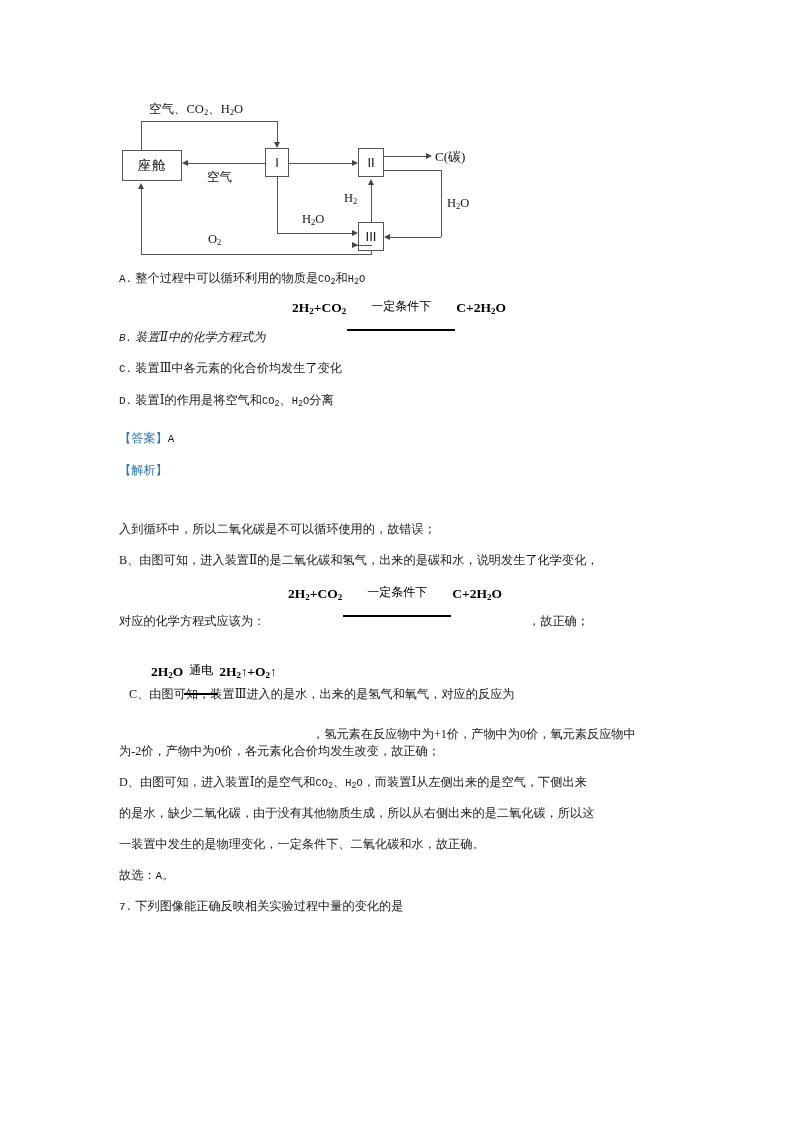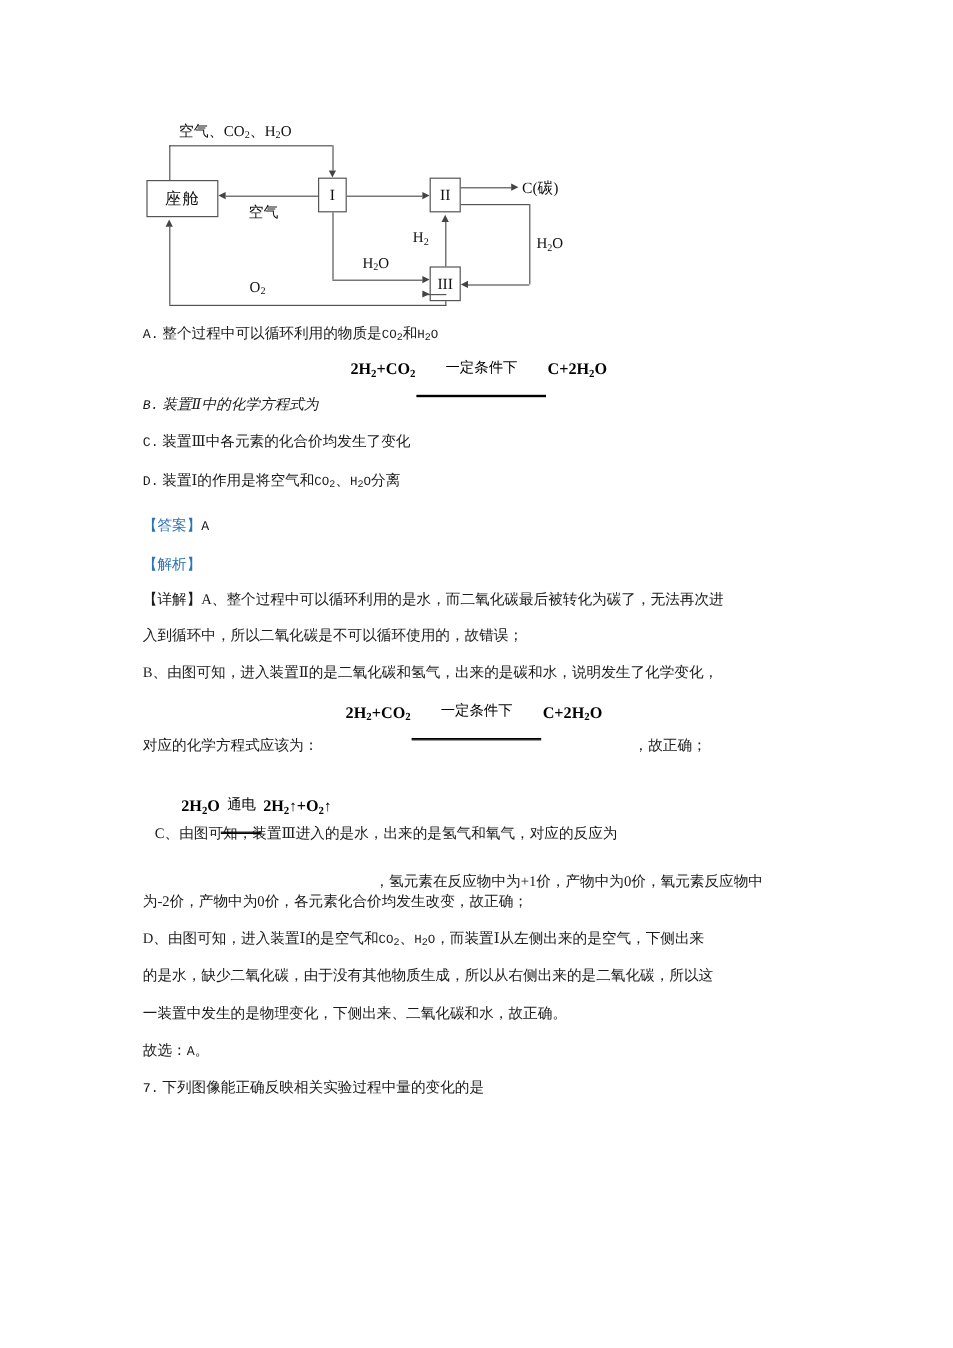--- a/index.html
+++ b/index.html
@@ -18,21 +18,21 @@
     position:absolute;
     left:112px; top:88px;
     width:400px; height:175px;
   }
   .fig-box {
     position:absolute;
     border:1px solid #555555;
     background:#ffffff;
     box-sizing:border-box;
     display:flex; align-items:center; justify-content:center;
-    font-family:Liberation Serif, serif;
+    font-family:Liberation Sans, sans-serif;
     color:#111;
   }
   .box-cabin { left:10px;  top:62px;  width:60px; height:31px; font-size:13.5px; letter-spacing:1px; }
   .box-i     { left:153px; top:60px;  width:24px; height:29px; font-size:13px; }
   .box-ii    { left:246px; top:60px;  width:26px; height:29px; font-size:13px; }
   .box-iii   { left:246px; top:134px; width:26px; height:29px; font-size:13px; }
 
   .ln { position:absolute; background:#555555; }
   .lnh { height:1px; }
   .lnv { width:1px; }
@@ -177,23 +177,20 @@
     <span class="opt-letter">D.</span>
     <span>装置Ⅰ的作用是将空气和</span><span class="mono-s">CO<sub>2</sub></span><span>、</span><span class="mono-s">H<sub>2</sub>O</span><span>分离</span>
   </div>
 
   <div class="ptext" style="left:119px; top:432px;">
     <span class="blue">【答案】</span><span class="opt-letter">A</span>
   </div>
 
   <div class="ptext blue" style="left:119px; top:464px;">【解析】</div>
 
-  <div class="ptext" style="left:119px; top:493px;">
-    <span>【详解】</span><span>A、整个过程中可以循环利用的是水，而二氧化碳最后被转化为碳了，无法再次进</span>
-  </div>
   <div class="ptext" style="left:119px; top:523px;">入到循环中，所以二氧化碳是不可以循环使用的，故错误；</div>
 
   <div class="ptext" style="left:119px; top:554px;">B、由图可知，进入装置Ⅱ的是二氧化碳和氢气，出来的是碳和水，说明发生了化学变化，</div>
 
   <div class="eq" style="left:288px; top:586px;">
     <span class="side">2H<sub>2</sub>+CO<sub>2</sub></span>
     <span class="cond">
       <span class="cond-top">一定条件下</span>
       <span class="cond-bar" style="width:108px;"></span>
     </span>
@@ -216,21 +213,21 @@
     <span class="side">2H<sub>2</sub><span class="up-arrow">↑</span>+O<sub>2</sub><span class="up-arrow">↑</span></span>
   </div>
 
   <div class="ptext" style="left:286px; top:728px;margin-left:26px;">，氢元素在反应物中为+1价，产物中为0价，氧元素反应物中</div>
   <div class="ptext" style="left:119px; top:745px;">为-2价，产物中为0价，各元素化合价均发生改变，故正确；</div>
 
   <div class="ptext" style="left:119px; top:776px;">
     D、由图可知，进入装置Ⅰ的是空气和<span class="mono-s">CO<sub>2</sub></span>、<span class="mono-s">H<sub>2</sub>O</span>，而装置Ⅰ从左侧出来的是空气，下侧出来
   </div>
   <div class="ptext" style="left:119px; top:807px;">的是水，缺少二氧化碳，由于没有其他物质生成，所以从右侧出来的是二氧化碳，所以这</div>
-  <div class="ptext" style="left:119px; top:838px;">一装置中发生的是物理变化，下侧出来、二氧化碳和水，故正确。</div>
+  <div class="ptext" style="left:119px; top:838px;">一装置中发生的是物理变化，一定条件下、二氧化碳和水，故正确。</div>
 
   <div class="ptext" style="left:119px; top:869px;">
     故选：<span class="opt-letter">A</span>。
   </div>
 
   <div class="ptext" style="left:119px; top:900px;">
     <span class="opt-letter">7.</span>
     <span>下列图像能正确反映相关实验过程中量的变化的是</span>
   </div>
 

